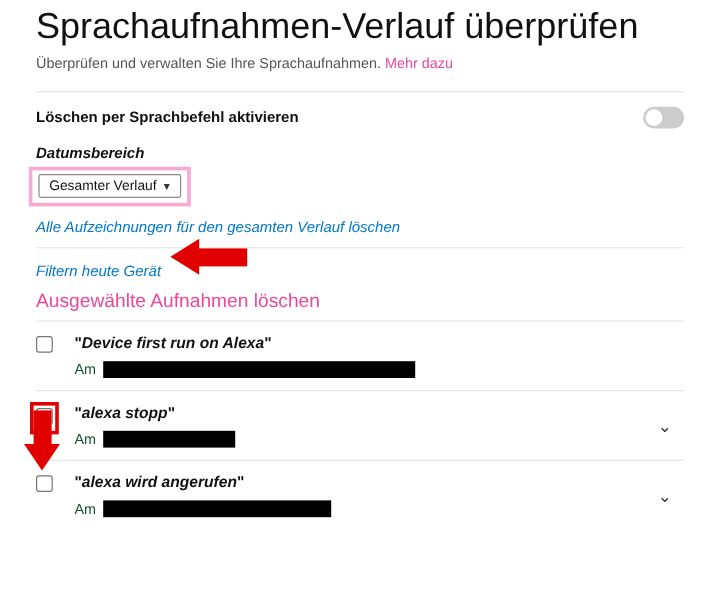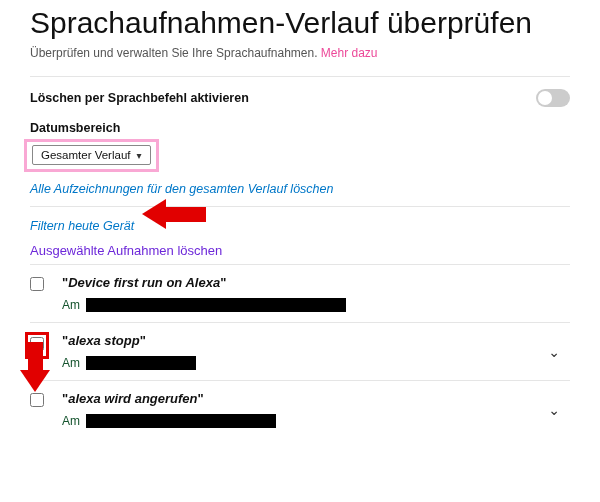--- a/index.html
+++ b/index.html
@@ -40,42 +40,42 @@
   .toggle .knob {
     position: absolute; left: 2px; top: 2px; width: 14px; height: 14px;
     border-radius: 50%; background: #fff;
   }
   .helper {
     font-size: 11.5px; color: #7a7a77; font-style: italic;
     margin-top: 8px; line-height: 1.5;
   }
   .helper .normal { font-style: normal; }
   .field-label {
-    font-size: 12.5px; font-weight: 700; margin: 14px 0 4px 0;
+    font-size: 12.5px; font-weight: 700; margin: 14px 0 4px 0; font-style: italic;
   }
   .red-box-select {
     display: inline-block;
     border: 3px solid #f9a8d4;
     padding: 3px 5px 4px 5px;
     margin-left: -6px;
   }
   .select {
     display: inline-flex; align-items: center; gap: 6px;
     border: 1px solid #888; border-radius: 2px;
     padding: 3px 8px; font-size: 11.5px; background: #fff;
     cursor: pointer;
   }
   .select .chev { font-size: 10px; color: #333; }
   .linkish {
     color: #0077c8; font-size: 12.5px; cursor: pointer;
     margin-top: 10px;
     font-style: italic;
   }
   .muted-link {
-    color: #6d28d9; font-size: 13px; margin-top: 10px;
+    color: #ec4899; font-size: 16px; margin-top: 10px;
   }
   .list { margin-top: 6px; }
   .item {
     border-top: 1px solid #e5e5e5;
     padding: 10px 6px 10px 0;
     display: flex; align-items: flex-start; gap: 14px;
   }
   .item:first-child { border-top: 1px solid #e5e5e5; }
   .item .cb-wrap { width: 18px; display: flex; align-items: flex-start; padding-top: 2px; }
   input[type="checkbox"].cb {

